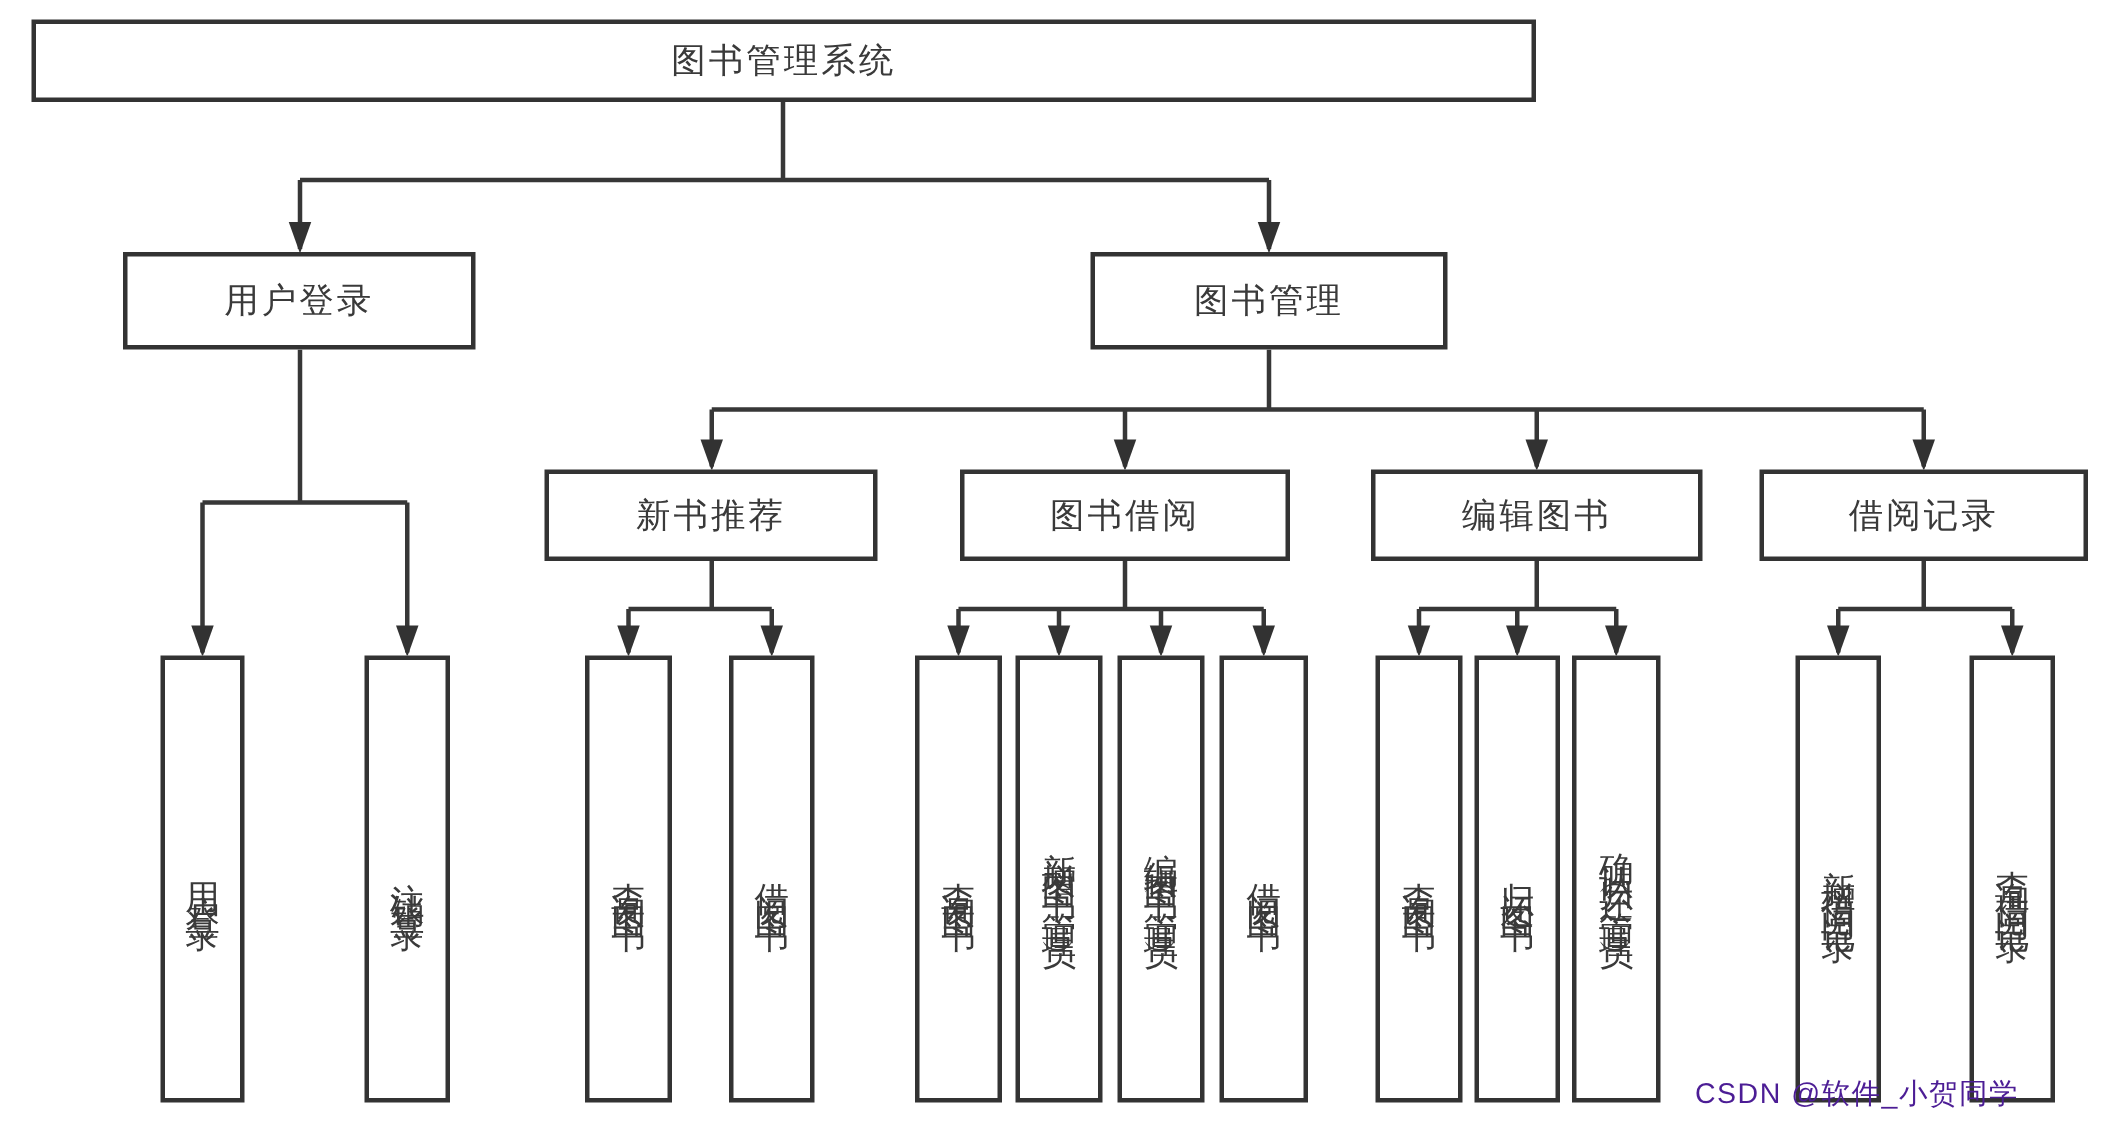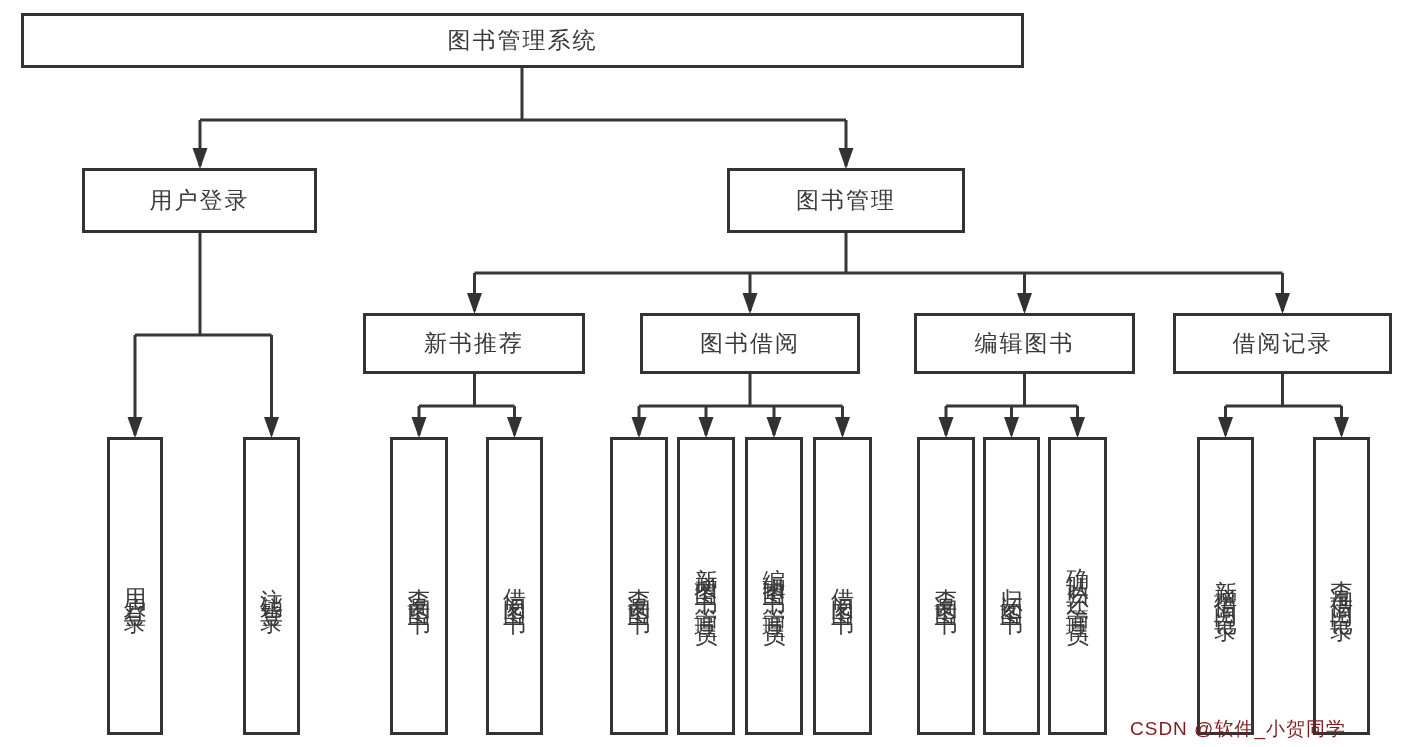--- a/index.html
+++ b/index.html
@@ -54,21 +54,21 @@
     line-height: 1;
     white-space: nowrap;
     color: #3a3a3a;
   }
   .watermark {
     position: absolute;
     left: 1130px;
     top: 716px;
     font-size: 19px;
     letter-spacing: 1px;
-    color: #7f1d1d;
+    color: #4c1d95;
     white-space: nowrap;
   }
 </style>
 </head>
 <body>
 
 <div class="canvas">
 
   <svg class="connectors" viewBox="0 0 1405 747">
 

